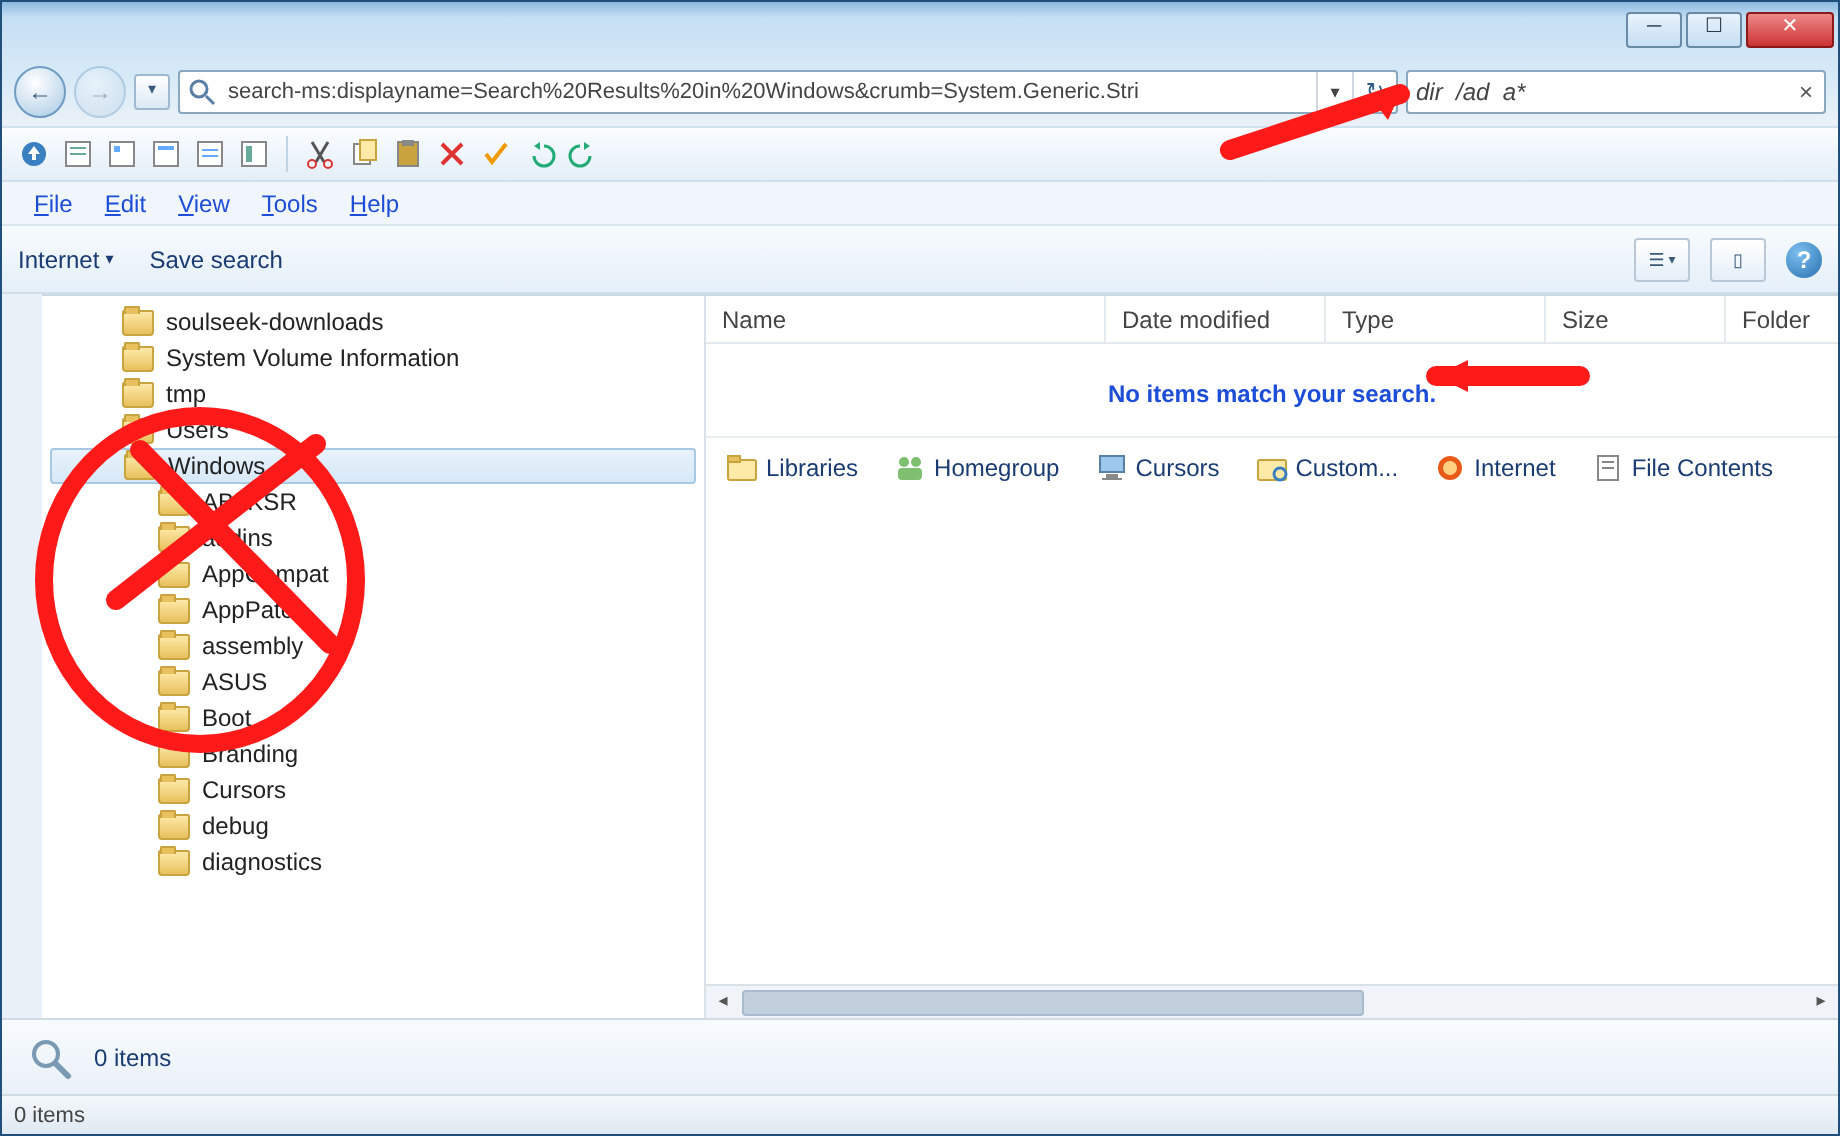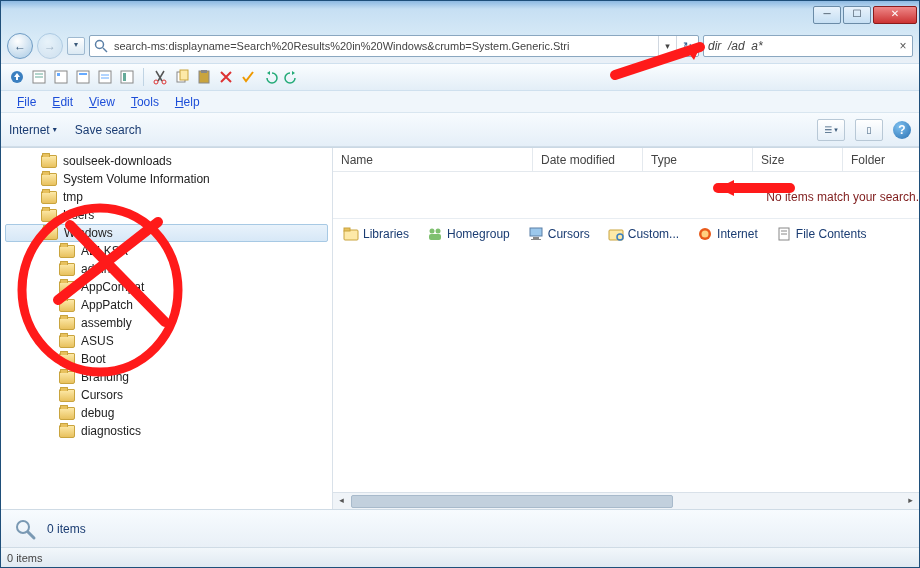--- a/index.html
+++ b/index.html
@@ -37,36 +37,36 @@
   .menuitem u { text-decoration: underline; }
   
   
   .cmdbar { height: 34px; background: linear-gradient(#f7fbfe,#e5eff8); border-bottom: 1px solid #d0dde8; display: flex; align-items: center; padding: 0 8px; gap: 18px; }
   .cmditem { font-size: 12px; color: #1a3c72; cursor: pointer; display: flex; align-items: center; gap: 3px; }
   .cmd-right { margin-left: auto; display: flex; align-items: center; gap: 10px; }
   .viewbtn { width: 28px; height: 22px; border: 1px solid #b8c8d6; border-radius: 2px; background: linear-gradient(#fff,#e5eff8); display: flex; align-items: center; justify-content: center; cursor: pointer; font-size: 9px; color: #3a5a7a; }
   .helpcircle { width: 18px; height: 18px; border-radius: 50%; background: radial-gradient(circle at 35% 30%, #7cc0f0, #2a6fb0); color: #fff; font-size: 12px; font-weight: bold; text-align: center; line-height: 18px; cursor: pointer; }
   
   
-  .content { flex: 1; display: flex; border-top: 1px solid #cad8e4; min-height: 0; }
+  .content { flex: 1; display: flex; border-top: 1px solid #cad8e4; min-height: 0; margin-left: 20px; }
   .treepane { width: 332px; background: #fff; display: flex; overflow: hidden; border-right: 1px solid #d9e1e9; position: relative; }
   .treelist { flex: 1; overflow-y: auto; padding: 4px 0; }
   .treelist::-webkit-scrollbar { width: 17px; }
   .treelist::-webkit-scrollbar-track { background: #f0f4f8; border-left: 1px solid #d9e1e9; }
   .treelist::-webkit-scrollbar-thumb { background: #c2d0dd; border: 1px solid #a8bacb; border-radius: 2px; }
   .treerow { height: 18px; display: flex; align-items: center; font-size: 12px; color: #222; padding-left: 40px; gap: 6px; cursor: pointer; }
   .treerow.sub { padding-left: 58px; }
   .treerow.selected { background: linear-gradient(#e8f2fb,#d7e8f7); border: 1px solid #a7c9e4; border-radius: 2px; margin: 0 4px; padding-left: 36px; }
   .foldericon { width: 16px; height: 13px; background: linear-gradient(#fde9a8,#e8c15e); border: 1px solid #c9a43e; border-radius: 1px 1px 2px 2px; position: relative; flex-shrink: 0; }
   .foldericon::before { content: ""; position: absolute; top: -3px; left: 0; width: 6px; height: 3px; background: #e8c15e; border: 1px solid #c9a43e; border-bottom: none; border-radius: 1px 1px 0 0; }
   
   .mainpane { flex: 1; background: #fff; display: flex; flex-direction: column; min-width: 0; }
   .colheaders { height: 24px; border-bottom: 1px solid #e4e9ee; display: flex; align-items: center; font-size: 12px; color: #444; }
   .colh { padding: 0 8px; border-right: 1px solid #e4e9ee; height: 100%; line-height: 24px; cursor: pointer; }
-  .nomatch { text-align: right; font-size: 12px; color: #7f1d1d; padding: 18px 0 14px; }
+  .nomatch { text-align: center; font-size: 12px; color: #1d4ed8; padding: 18px 0 14px; font-weight: bold; }
   .searchagain { border-top: 1px solid #e8edf2; padding: 8px 10px; font-size: 12px; color: #555; }
   .sa-label { margin-bottom: 6px; }
   .sa-links { display: flex; gap: 18px; align-items: center; }
   .sa-link { display: flex; align-items: center; gap: 4px; color: #1a3c72; cursor: pointer; font-size: 12px; }
   .sa-icon { width: 16px; height: 14px; }
   .mainfill { flex: 1; position: relative; }
   .hscroll { position: absolute; bottom: 0; left: 0; right: 0; height: 17px; background: #f0f4f8; border-top: 1px solid #d9e1e9; display: flex; align-items: center; }
   .hscroll-thumb { position: absolute; left: 18px; width: 55%; height: 13px; top: 2px; background: #c2d0dd; border: 1px solid #a8bacb; border-radius: 2px; }
   .hscroll-arr { width: 17px; height: 17px; text-align: center; line-height: 15px; font-size: 9px; color: #555; cursor: pointer; }
   .hscroll-arr.right { margin-left: auto; }

